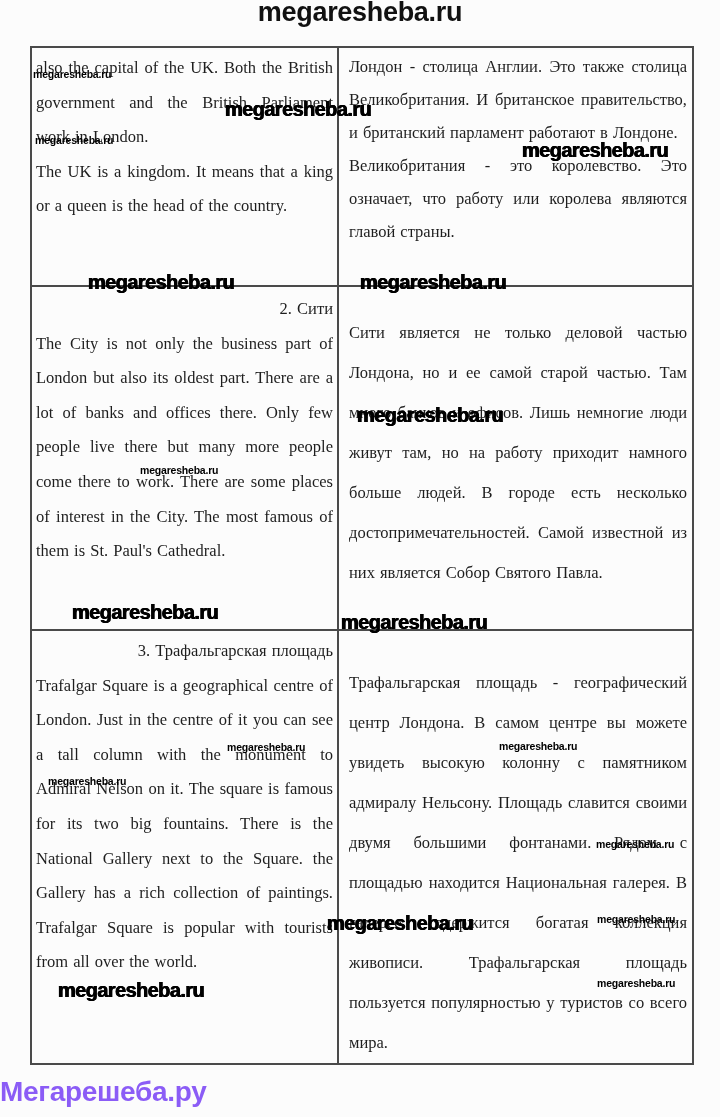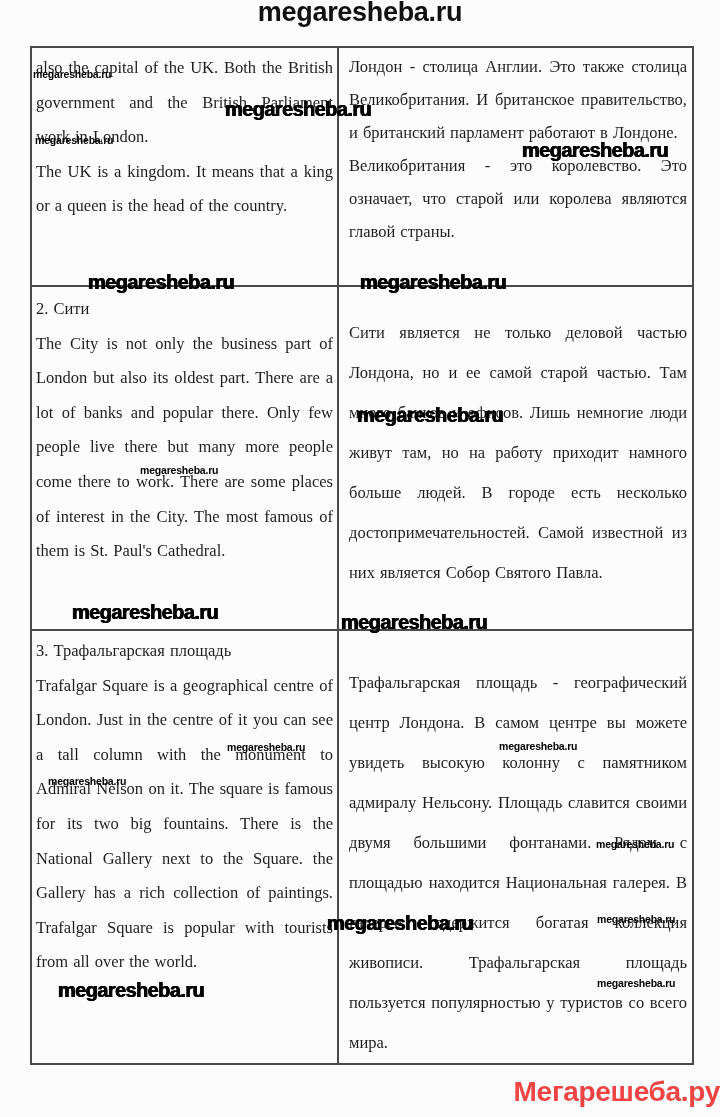--- a/index.html
+++ b/index.html
@@ -15,23 +15,23 @@
   }
   .site-header{
     position:absolute;top:-3px;left:0;width:720px;
     text-align:center;
     font-family:"Liberation Sans", sans-serif;
     font-weight:bold;font-size:27px;color:#111;
     letter-spacing:-0.3px;
   }
   .page-footer{
     position:absolute;top:1076px;left:0;width:720px;
-    text-align:right;
+    text-align:left;
     font-family:"Liberation Sans", sans-serif;
-    font-weight:bold;font-size:28px;color:#ef4444;
+    font-weight:bold;font-size:28px;color:#8b5cf6;
     letter-spacing:-0.3px;
   }
   table.translation-table{
     position:absolute;left:30px;top:46px;
     width:662px;height:1013px;
     border-collapse:collapse;
     table-layout:fixed;
   }
   .translation-table td{
     border:2px solid #4a4a4a;
@@ -45,21 +45,21 @@
   tr.row-2{height:344px;}
   tr.row-3{height:430px;}
   .cell-en{padding:3px 4px 0 4px;line-height:34.6px;}
   .cell-ru{padding:2px 5px 0 10px;line-height:40px;}
   tr.row-1 .cell-ru{line-height:33px;}
   tr.row-2 .cell-en{padding-top:5px;}
   tr.row-2 .cell-ru{padding-top:26px;}
   tr.row-3 .cell-en{padding-top:3px;}
   tr.row-3 .cell-ru{padding-top:32px;}
   .cell-en p,.cell-ru p{margin:0;text-align:justify;word-spacing:1px;}
-  p.section-heading{text-align:left;}
+  p.section-heading{text-align:right;}
   .wm{
     position:absolute;
     font-family:"Liberation Sans", sans-serif;
     color:#000;white-space:nowrap;z-index:5;line-height:1;
   }
   .wm-sm{font-size:10.5px;font-weight:700;letter-spacing:-0.2px;}
   .wm-lg{
     font-size:20px;font-weight:800;letter-spacing:-0.6px;
     text-shadow:0.4px 0 0 #000, -0.4px 0 0 #000;
   }
@@ -77,27 +77,27 @@
         <col class="c-ru">
       </colgroup>
     <tbody>
         <tr class="row-1">
       <td class="cell-en">
         <p>also the capital of the UK. Both the British government and the British Parliament work in London.</p>
         <p>The UK is a kingdom. It means that a king or a queen is the head of the country.</p>
       </td>
       <td class="cell-ru">
         <p>Лондон - столица Англии. Это также столица Великобритания. И британское правительство, и британский парламент работают в Лондоне.</p>
-        <p>Великобритания - это королевство. Это означает, что старой или королева являются главой страны.</p>
+        <p>Великобритания - это королевство. Это означает, что работу или королева являются главой страны.</p>
       </td>
     </tr>
     <tr class="row-2">
       <td class="cell-en">
         <p class="section-heading">2. Сити</p>
-        <p>The City is not only the business part of London but also its oldest part. There are a lot of banks and popular there. Only few people live there but many more people come there to work. There are some places of interest in the City. The most famous of them is St. Paul's Cathedral.</p>
+        <p>The City is not only the business part of London but also its oldest part. There are a lot of banks and offices there. Only few people live there but many more people come there to work. There are some places of interest in the City. The most famous of them is St. Paul's Cathedral.</p>
       </td>
       <td class="cell-ru">
         <p>Сити является не только деловой частью Лондона, но и ее самой старой частью. Там много банков и офисов. Лишь немногие люди живут там, но на работу приходит намного больше людей. В городе есть несколько достопримечательностей. Самой известной из них является Собор Святого Павла.</p>
       </td>
     </tr>
     <tr class="row-3">
       <td class="cell-en">
         <p class="section-heading">3. Трафальгарская площадь</p>
         <p>Trafalgar Square is a geographical centre of London. Just in the centre of it you can see a tall column with the monument to Admiral Nelson on it. The square is famous for its two big fountains. There is the National Gallery next to the Square. the Gallery has a rich collection of paintings. Trafalgar Square is popular with tourists from all over the world.</p>
       </td>

